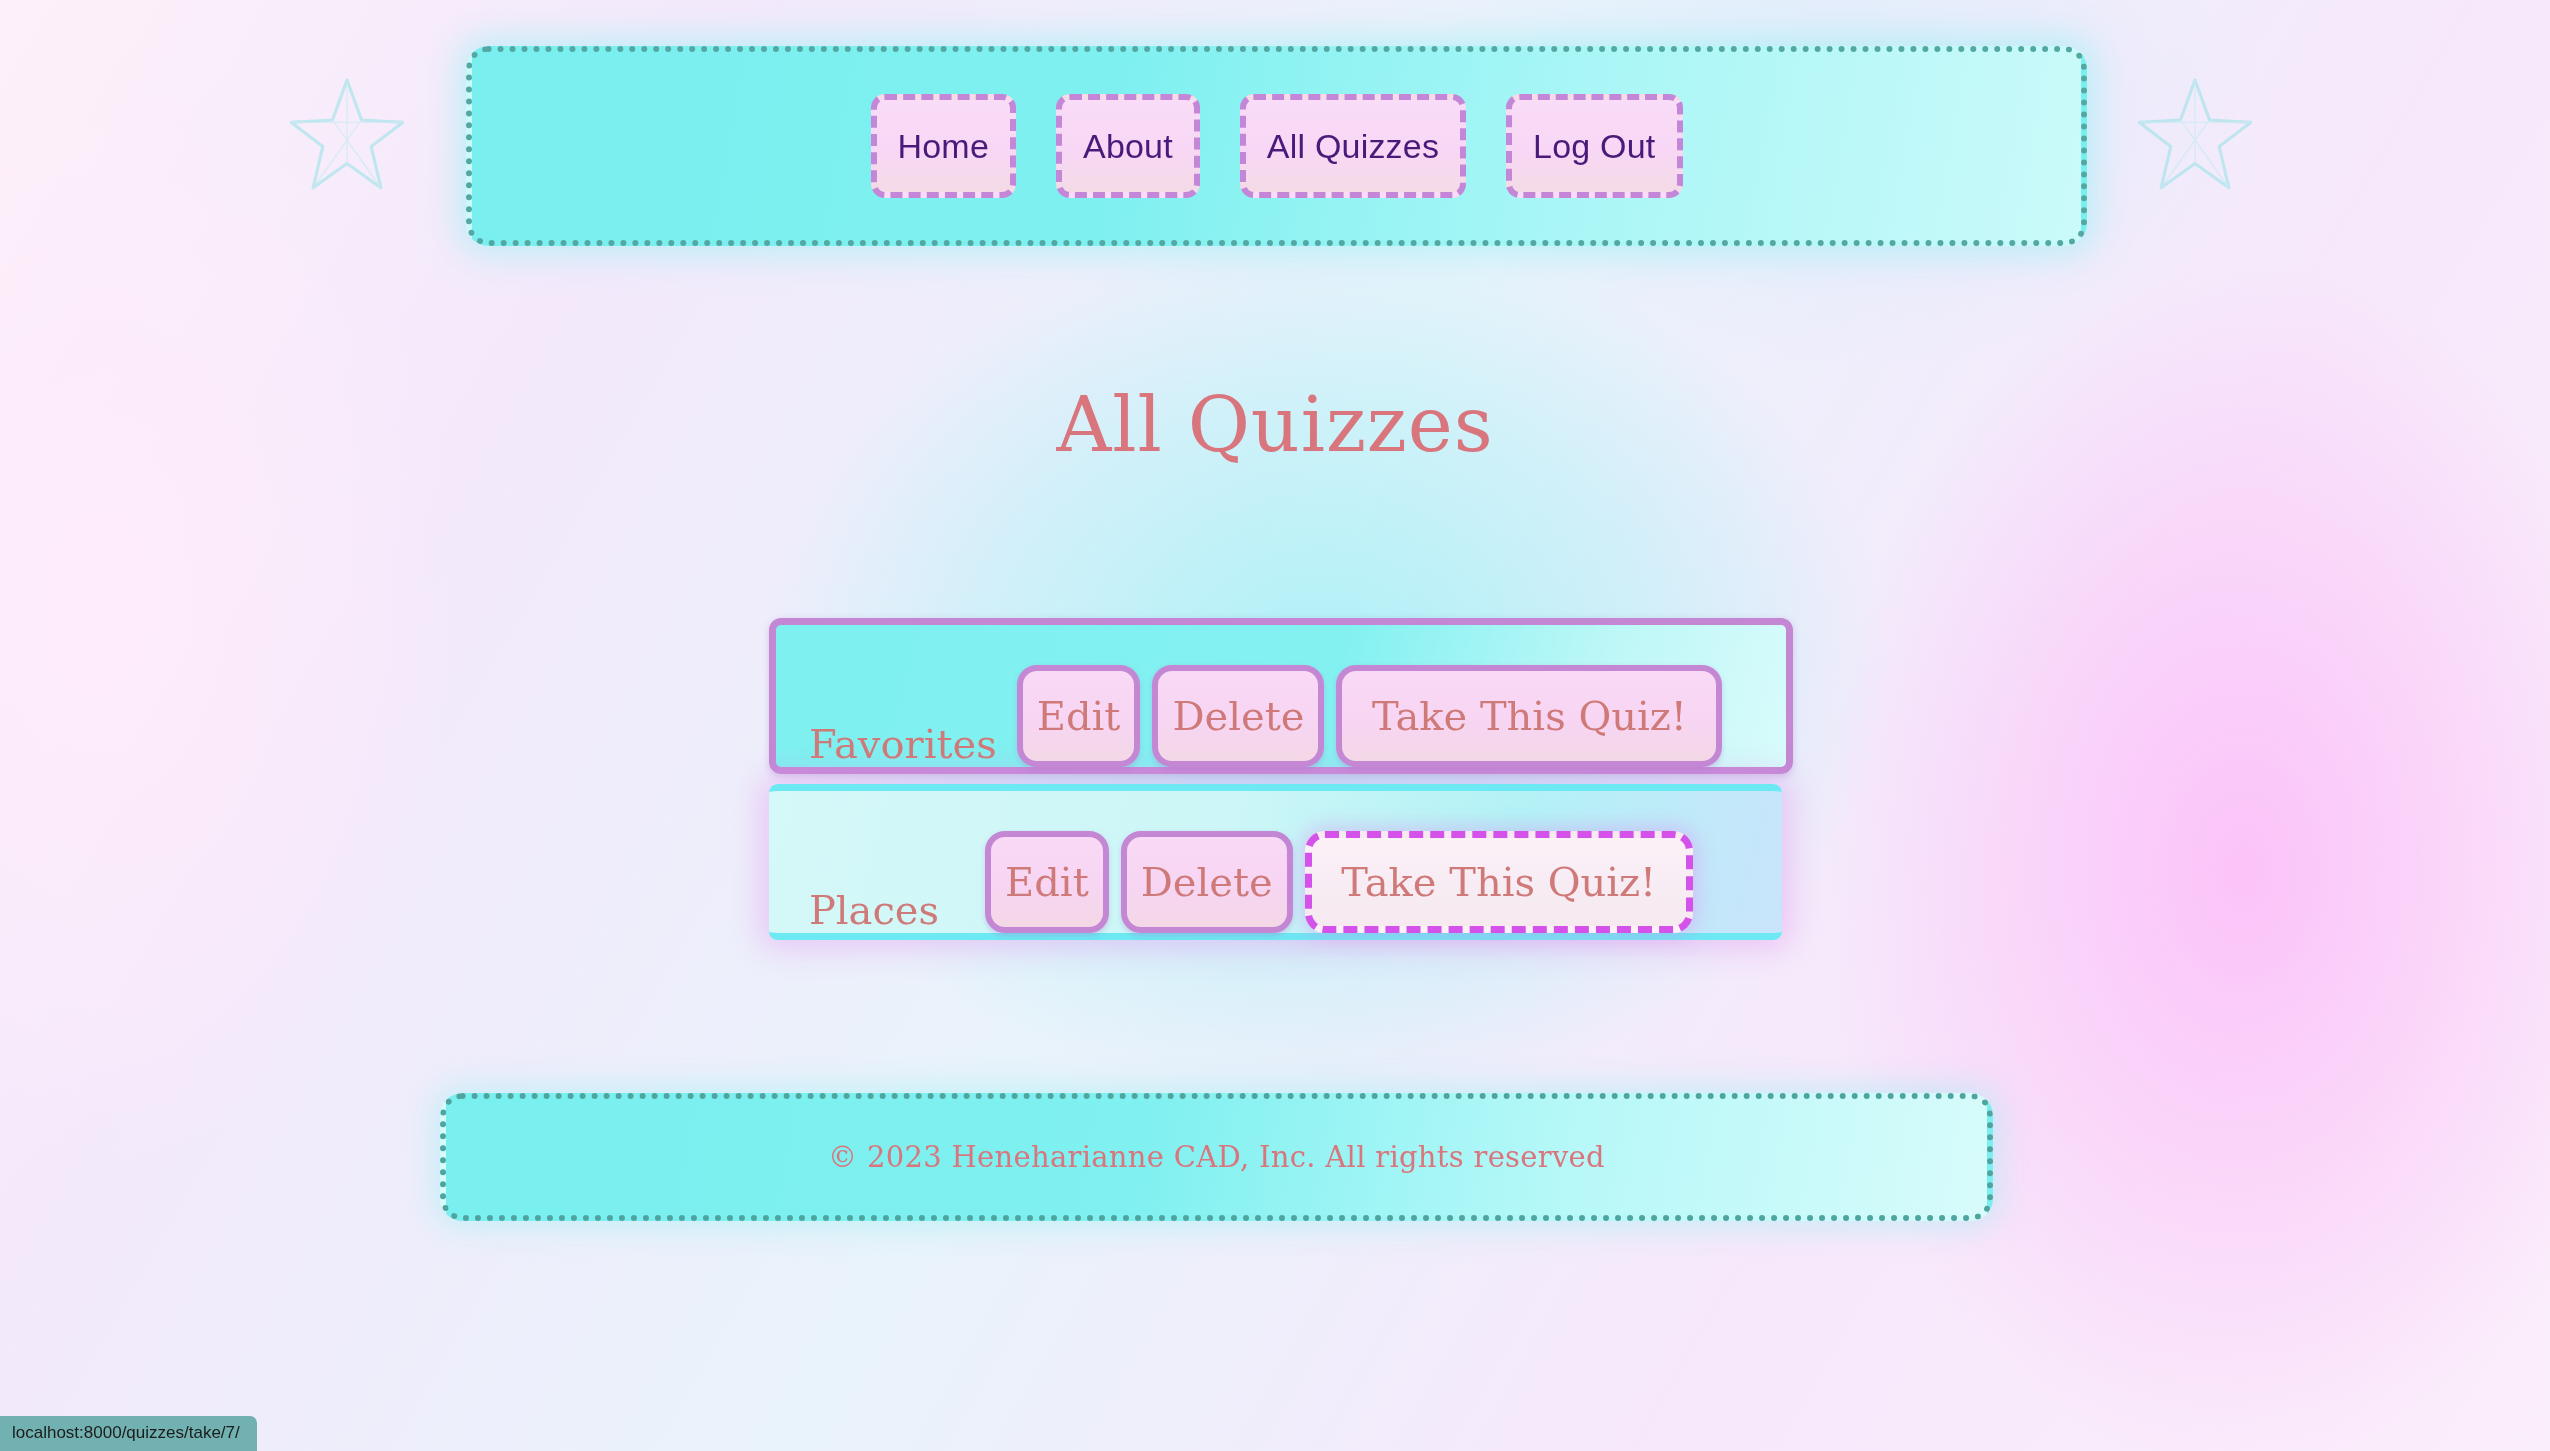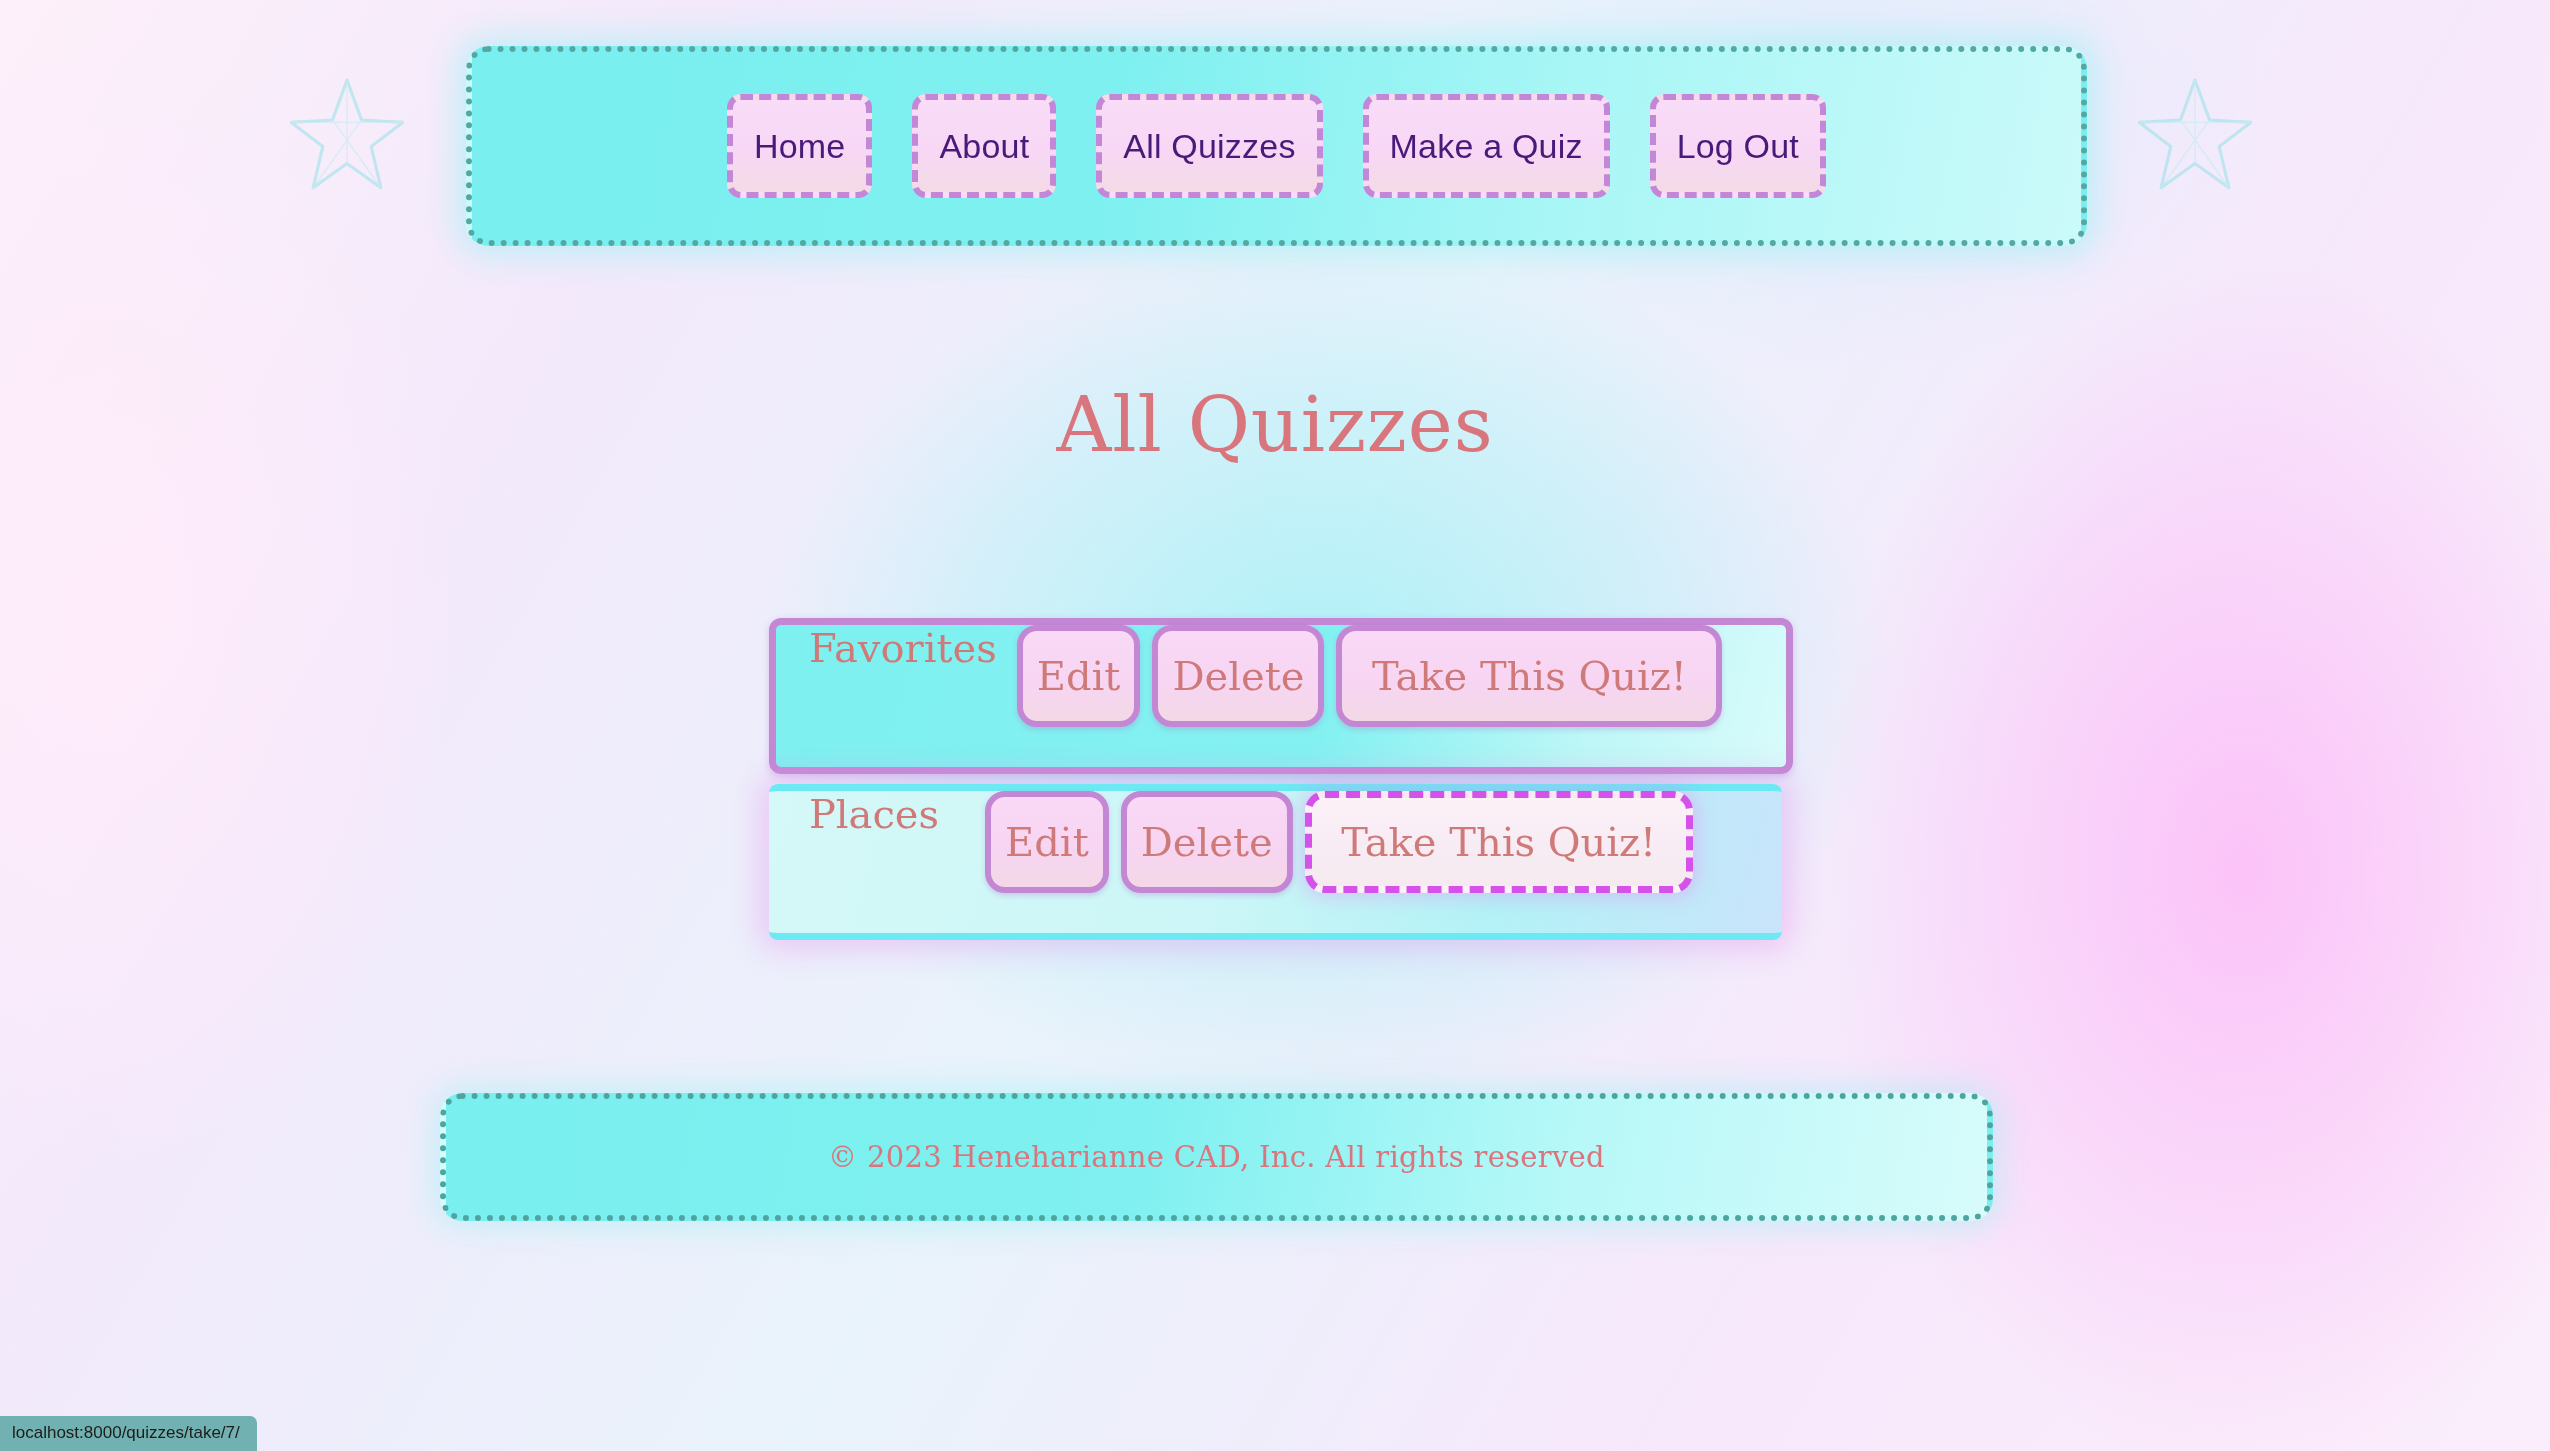--- a/index.html
+++ b/index.html
@@ -86,21 +86,21 @@
   
   .quiz-list {
     position: absolute;
     left: 769px;
     top: 618px;
     width: 1024px;
   }
   .quiz-row {
     box-sizing: border-box;
     display: flex;
-    align-items: flex-start;
+    align-items: flex-end;
     height: 156px;
     border-radius: 12px;
     padding: 0 10.4px;
   }
   .quiz-row.normal {
     background: linear-gradient(105deg, #7ef0f0 0%, #84f1f1 55%, #bdf7f7 80%, #d9fbfb 100%);
     border: 7px solid #c387d4;
     box-shadow: 0 2.6px 7px rgba(170,120,200,0.35);
   }
   .quiz-row.hovered {
@@ -194,21 +194,20 @@
 
 <svg class="star-deco star-right" viewBox="0 0 100 100" aria-hidden="true">
   <path d="M50 5 L62 38 L96 40 L70 60 L78 94 L50 74 L22 94 L30 60 L4 40 L38 38 Z" fill="none" stroke="#aee4ec" stroke-width="2.6" stroke-linejoin="round"></path>
   <path d="M50 5 L50 74 M38 38 L78 94 M62 38 L22 94 M4 40 L96 40" fill="none" stroke="#bfe9f0" stroke-width="1.1" opacity="0.75"></path>
 </svg>
 
 <nav class="nav-wrap">
   <a class="nav-btn">Home</a>
   <a class="nav-btn">About</a>
   <a class="nav-btn">All Quizzes</a>
-  <a class="nav-btn">Make a Quiz</a>
   <a class="nav-btn">Log Out</a>
 </nav>
 
 <h1 class="page-title">All Quizzes</h1>
 
 <div class="quiz-list">
 
   <div class="quiz-row normal">
     <span class="quiz-name">Favorites</span>
     <button class="act-btn">Edit</button>

